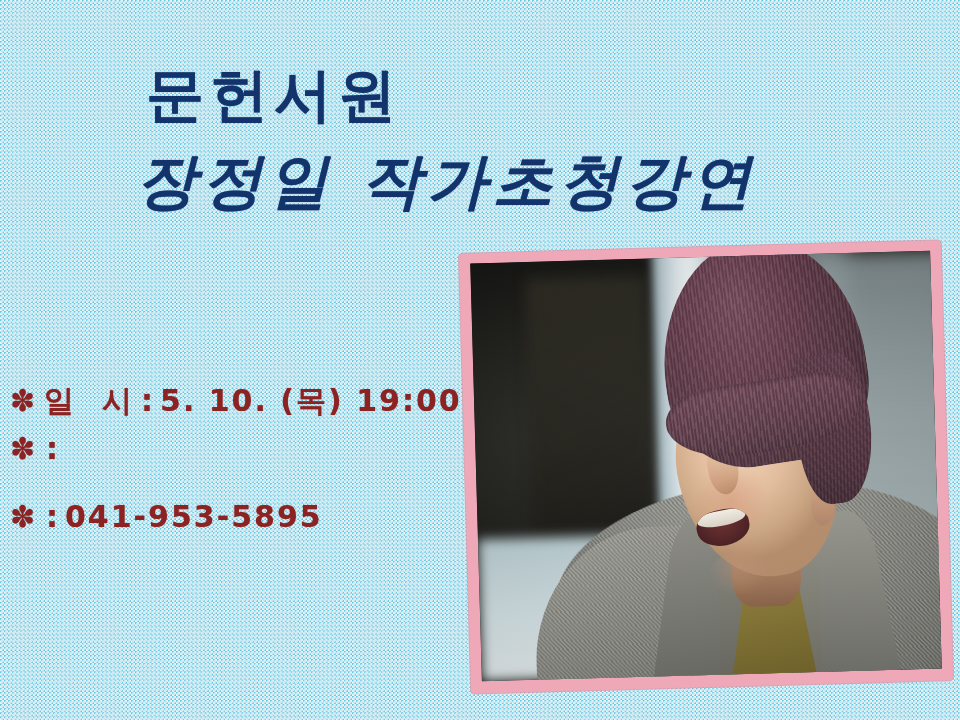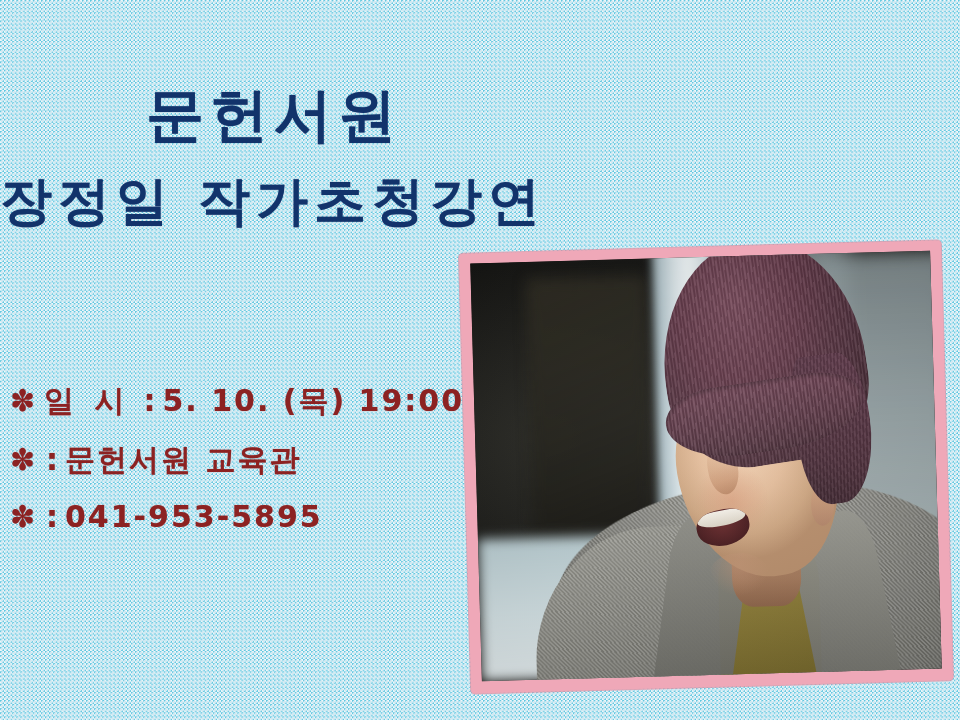--- a/index.html
+++ b/index.html
@@ -48,22 +48,22 @@
   .title-line {
     color: #12336b;
     font-family: "DejaVu Sans", "Liberation Sans", sans-serif;
     font-weight: 700;
     font-size: 58px;
     line-height: 86px;
     letter-spacing: 6px;
     white-space: nowrap;
     text-shadow: 0 0 1px rgba(18,51,107,0.55);
   }
-  .title-line-1 { padding-left: 146px; margin-top: 20px; }
-  .title-line-2 { font-size: 52px; }
+  .title-line-1 { padding-left: 146px; }
+  .title-line-2 { padding-left: 136px; font-size: 60px; font-style: italic; }
 
   
   .details {
     position: absolute;
     left: 10px;
     top: 372px;
     z-index: 6;
     width: 520px;
   }
   .detail-row {
@@ -79,21 +79,22 @@
   }
   .bullet {
     color: #8c2222;
     font-size: 30px;
     font-weight: 700;
     width: 34px;
     flex: 0 0 34px;
   }
   .detail-label {
     letter-spacing: 5px;
-    margin-right: 12px;
+    margin-right: 2px;
+    font-family: Liberation Mono, monospace;
   }
   .detail-sep {
     margin: 0 7px 0 2px;
   }
   .detail-value {
     letter-spacing: 2px;
     margin-top: 9px;
   }
 
   
@@ -367,21 +368,20 @@
     <div class="detail-row">
       <span class="bullet">✽</span>
       <span class="detail-label">일 시</span>
       <span class="detail-sep">:</span>
       <span class="detail-value">5. 10. (목) 19:00</span>
     </div>
 
     <div class="detail-row">
       <span class="bullet">✽</span>
       <span class="detail-sep">:</span>
-      <span class="detail-value">문헌서원 교육관</span>
     </div>
 
     <div class="detail-row">
       <span class="bullet">✽</span>
       <span class="detail-sep">:</span>
       <span class="detail-value">041-953-5895</span>
     </div>
 
   </div>
 

